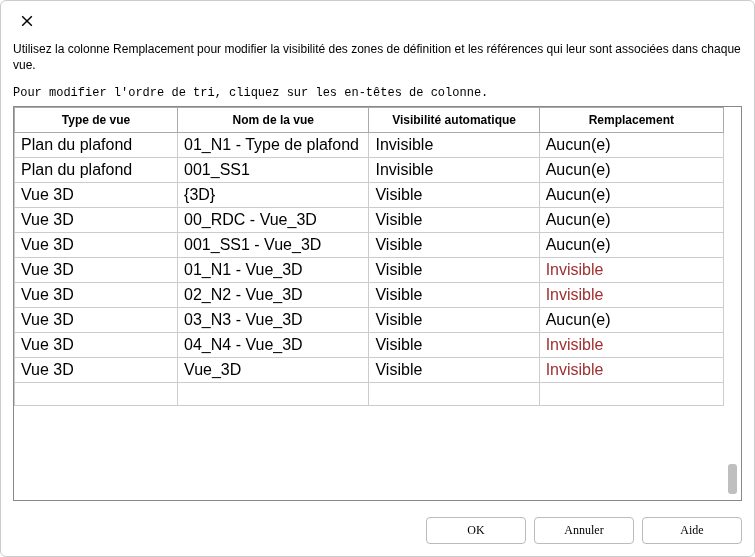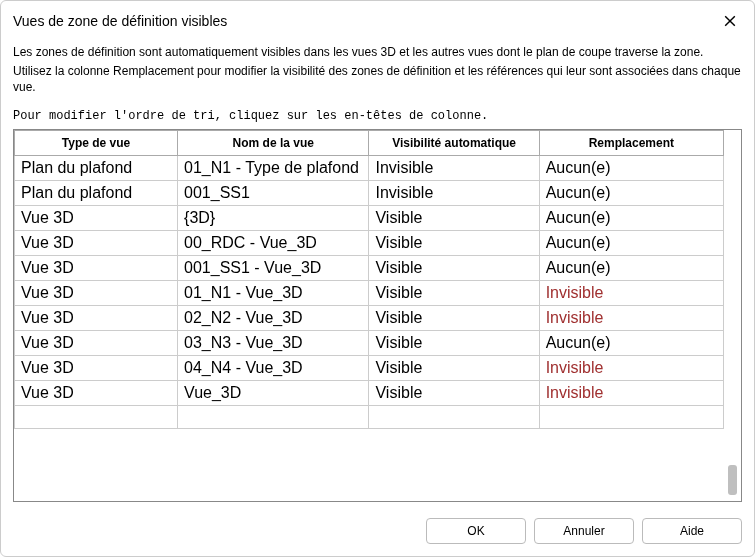--- a/index.html
+++ b/index.html
@@ -94,45 +94,43 @@
     .footer {
       padding: 10px 12px 12px 12px;
       display: flex;
       justify-content: flex-end;
       gap: 8px;
     }
     .footer button {
       min-width: 100px;
       padding: 5px 16px;
       font-size: 12px;
-      font-family: Liberation Sans, sans-serif;
+      font-family: Liberation Serif, serif;
       background: #fff;
       border: 1px solid #bbb;
       border-radius: 4px;
       cursor: pointer;
     }
     col.c1 { width: 23%; }
     col.c2 { width: 27%; }
     col.c3 { width: 24%; }
     col.c4 { width: 26%; }
   </style>
 </head>
 <body>
 
 <div class="titlebar">
-  <span>Vues de zone de définition visibles</span>
   <div class="close-btn">
     <svg viewBox="0 0 10 10">
         <path d="M1 1 L9 9 M9 1 L1 9" stroke="#000" stroke-width="1.2" fill="none"></path>
       </svg>
   </div>
 </div>
 
 <div class="content">
-  <div class="para">Les zones de définition sont automatiquement visibles dans les vues 3D et les autres vues dont le plan de coupe traverse la zone.</div>
   <div class="para-gap">Utilisez la colonne Remplacement pour modifier la visibilité des zones de définition et les références qui leur sont associées dans chaque vue.</div>
   <div class="sort-note">Pour modifier l'ordre de tri, cliquez sur les en-têtes de colonne.</div>
 
   <div class="table-wrapper">
     <div class="table-scroll">
       <table>
         <colgroup>
             <col class="c1">
             <col class="c2">
             <col class="c3">

